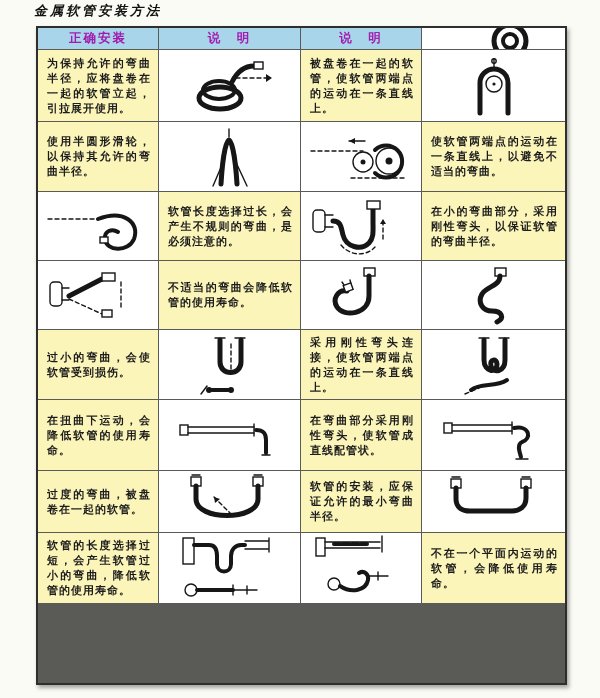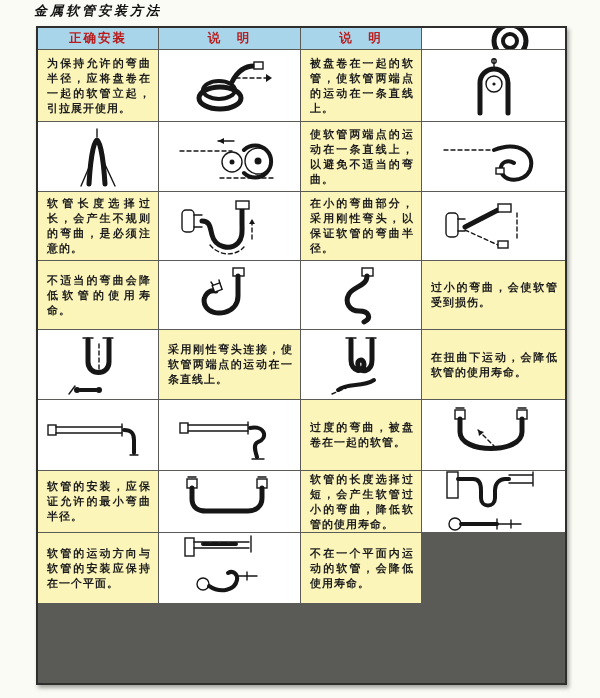--- a/index.html
+++ b/index.html
@@ -9,21 +9,21 @@
   .hose-table{
     position:absolute;left:36px;top:26px;
     display:grid;
     grid-template-columns:120px 141px 120px 143px;
     grid-template-rows:21px 71px 69px 68px 68px 69px 70px 61px 70px 79px;
     gap:1px;background:#5a5a56;
     border:2px solid #2e2e2c;
     box-shadow:2px 3px 4px rgba(60,60,60,.45);
   }
   .cell{background:#ffffff;display:flex;align-items:center;justify-content:center;overflow:hidden;}
-  .cell.header{background:#a9d5ea;font-weight:bold;font-size:12.5px;color:#b91c1c;letter-spacing:2px;}
+  .cell.header{background:#a9d5ea;font-weight:bold;font-size:12.5px;color:#a21caf;letter-spacing:2px;}
   .cell.desc{background:#fbf5ba;justify-content:flex-start;padding:3px 7px 3px 9px;}
   .cell.desc p{margin:0;font-size:11px;font-weight:bold;color:#1c1c1c;line-height:15px;letter-spacing:1px;text-align:justify;}
   .cell.pic svg{display:block;}
   .s{stroke:#161616;fill:none;stroke-linecap:round;stroke-linejoin:round;}
   .hose{stroke-width:5;}
   .hose2{stroke-width:4;}
   .thin{stroke-width:1.4;}
   .fit{fill:#fff;stroke:#161616;stroke-width:1.4;}
   .dash{stroke-dasharray:4 3;stroke-width:1.4;}
   .dot{fill:#161616;}
@@ -69,20 +69,23 @@
 
     <div class="cell pic">
       <svg width="110" height="62" viewBox="0 0 110 62">
         <path class="s thin" d="M55 4 V14"></path>
           <circle class="s thin" cx="55" cy="6" r="2.2"></circle>
         <path class="s hose" d="M41 58 V28 A14 14 0 0 1 69 28 V58"></path>
         <circle class="fit" cx="55" cy="29" r="8"></circle>
         <circle class="dot" cx="55" cy="29" r="1.6"></circle>
       </svg>
     </div>
+    <div class="cell desc">
+        <p>使用半圆形滑轮，以保持其允许的弯曲半径。</p>
+      </div>
     <div class="cell pic">
       <svg width="110" height="62" viewBox="0 0 110 62">
         <path class="s thin" d="M54 3 V11"></path>
         <path class="s hose" d="M46 58 C48 24 52 14 54 14 C56 14 60 26 62 58"></path>
         <path class="s thin" d="M38 60 L50 32"></path>
           <path class="s thin" d="M72 60 L59 32"></path>
       </svg>
     </div>
 
     <div class="cell pic">
@@ -187,20 +190,23 @@
 
     <div class="cell pic">
       <svg width="112" height="56" viewBox="0 0 112 56">
         <rect class="fit" x="6" y="18" width="8" height="10"></rect>
         <path class="s thin" d="M14 20 H80 M14 26 H80"></path>
         <path class="s thin" d="M80 17 V29"></path>
         <path class="s hose2" d="M82 23 C90 23 92 27 92 33 V46"></path>
         <path class="s thin" d="M88 48 H96"></path>
       </svg>
     </div>
+    <div class="cell desc">
+        <p>在弯曲部分采用刚性弯头，使软管成直线配管状。</p>
+      </div>
     <div class="cell pic">
       <svg width="112" height="56" viewBox="0 0 112 56">
         <rect class="fit" x="6" y="16" width="8" height="10"></rect>
         <path class="s thin" d="M14 18 H74 M14 24 H74"></path>
         <path class="s thin" d="M74 15 V27"></path>
         <path class="s hose2" d="M76 21 C92 18 94 32 84 35 C79 37 81 44 83 50"></path>
         <path class="s thin" d="M78 52 H90"></path>
       </svg>
     </div>
     <div class="cell desc">
@@ -235,23 +241,20 @@
     <div class="cell pic">
       <svg width="114" height="72" viewBox="0 0 114 72">
         <rect class="fit" x="10" y="6" width="11" height="26"></rect>
         <path class="s hose2" d="M21 13 H36 C42 13 44 18 44 24 V32 C44 42 58 42 58 32 V24 C58 18 62 13 68 13 H72"></path>
         <path class="s thin" d="M72 9 H96 M72 17 H96 M96 6 V20"></path>
         <circle class="fit" cx="18" cy="58" r="6"></circle>
         <path class="s hose2" d="M24 58 H60"></path>
         <path class="s thin" d="M60 53 V63 M60 58 H84 M74 54 V62"></path>
       </svg>
     </div>
-    <div class="cell desc">
-        <p>软管的运动方向与软管的安装应保持在一个平面。</p>
-      </div>
     <div class="cell pic">
       <svg width="114" height="72" viewBox="0 0 114 72">
         <rect class="fit" x="12" y="6" width="9" height="18"></rect>
         <path class="s thin" d="M21 10 H76 M21 16 H76 M78 4 V20"></path>
         <path class="s hose2" d="M30 12 H64" stroke-dasharray="6 3"></path>
         <circle class="fit" cx="30" cy="52" r="6"></circle>
         <path class="s hose2" d="M36 54 C48 62 62 58 64 48 C65 42 60 38 55 41"></path>
         <path class="s thin" d="M64 44 H84 M74 40 V48"></path>
       </svg>
     </div>

